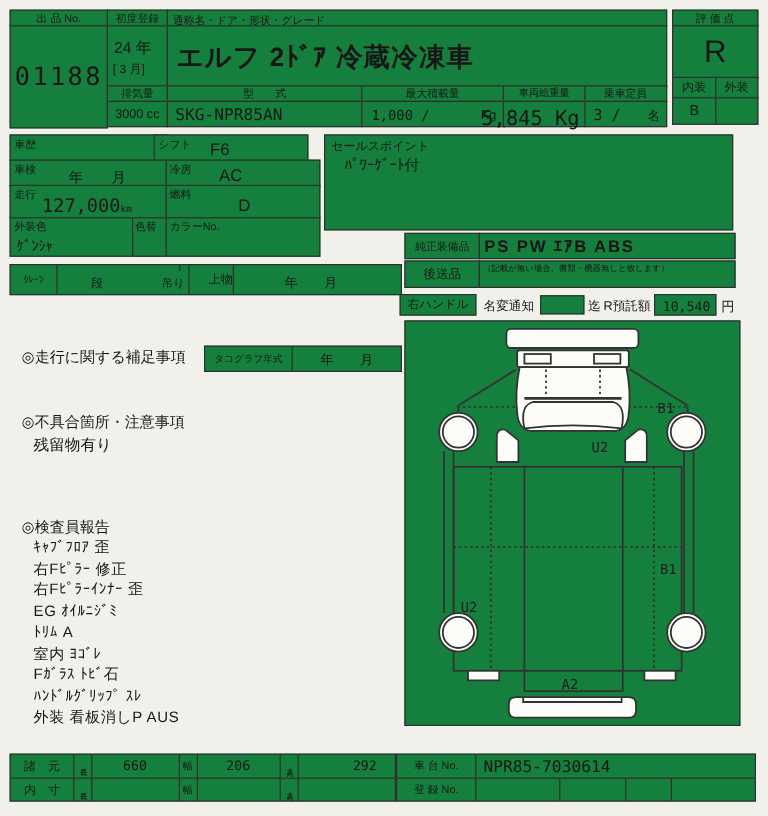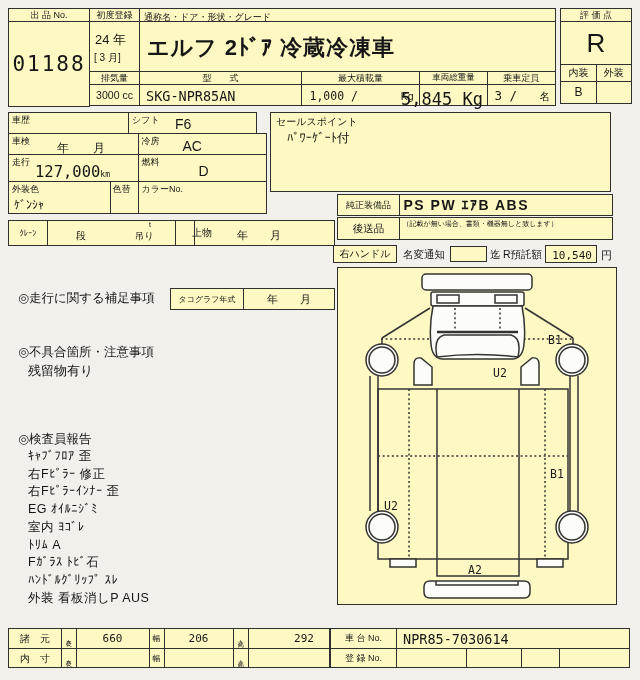--- a/index.html
+++ b/index.html
@@ -1,18 +1,18 @@
 <!DOCTYPE html>
 <html><head>
 <meta charset="utf-8">
 <style>
   html,body{margin:0;padding:0;background:#e8e8e2;}
   .sheet{position:relative;width:640px;height:680px;background:#f1f0ea;
          font-family:"Liberation Sans","DejaVu Sans",sans-serif;color:#161616;overflow:hidden;}
-  .b{position:absolute;box-sizing:border-box;border:1.5px solid #2f2f2f;background:#fef9c3;}
+  .b{position:absolute;box-sizing:border-box;border:1.5px solid #2f2f2f;background:#15803d;}
   .t{position:absolute;box-sizing:border-box;white-space:nowrap;}
   .c{display:flex;align-items:center;justify-content:center;}
   .num{font-family:"DejaVu Sans Mono","Liberation Mono",monospace;}
   .cell{position:absolute;top:0;bottom:0;box-sizing:border-box;}
   .vl{position:absolute;top:0;bottom:0;width:0;border-left:1.2px solid #2f2f2f;}
   .hl{position:absolute;left:0;right:0;height:0;border-top:1.2px solid #2f2f2f;}
   .sublbl{font-size:9px;position:absolute;left:3px;top:1px;}
   .vert{writing-mode:vertical-rl;text-orientation:upright;font-size:6.5px;line-height:1;}
   svg .dot{stroke-dasharray:2 2.6;}
   svg text{font-family:"DejaVu Sans Mono","Liberation Mono",monospace;font-size:11.5px;fill:#1d1d1d;}
@@ -107,21 +107,21 @@
     <span class="sublbl">カラーNo.</span>
   </div>
 
   <div class="b" style="left:8px;top:220px;width:327px;height:26px;">
     <div class="cell c" style="left:0;width:38px;font-size:8.5px;">ｸﾚｰﾝ</div>
     <div class="cell" style="left:38px;width:110px;border-left:1.2px solid #2f2f2f;">
       <span class="t" style="left:28px;top:8px;font-size:10px;">段</span>
       <span class="t" style="right:6px;top:0px;font-size:7px;">t</span>
       <span class="t" style="right:3px;top:9px;font-size:9.5px;">吊り</span>
     </div>
-    <div class="cell c" style="left:166px;width:37px;border-left:1.2px solid #2f2f2f;font-size:10px;padding-left:16px;">上物</div>
+    <div class="cell c" style="left:148px;width:37px;border-left:1.2px solid #2f2f2f;font-size:10px;padding-left:16px;">上物</div>
     <div class="cell" style="left:185px;right:0;border-left:1.2px solid #2f2f2f;">
       <span class="t" style="left:42px;top:7px;font-size:11px;">年　　月</span>
     </div>
   </div>
 
   <div class="b" style="left:270px;top:112px;width:341px;height:80px;">
     <span class="t" style="left:5px;top:2px;font-size:10px;">セールスポイント</span>
     <span class="t" style="left:16px;top:17px;font-size:12.5px;">ﾊﾟﾜｰｹﾞｰﾄ付</span>
   </div>
 
@@ -152,22 +152,22 @@
 
   <span class="t" style="left:18px;top:344px;font-size:12.5px;">◎不具合箇所・注意事項</span>
   <span class="t" style="left:28px;top:362px;font-size:13px;">残留物有り</span>
 
   <span class="t" style="left:18px;top:431px;font-size:12.5px;">◎検査員報告</span>
   <div class="t" style="left:28px;top:448px;font-size:12.5px;line-height:17.7px;letter-spacing:0.5px;">
     <div>ｷｬﾌﾞﾌﾛｱ 歪</div>
     <div>右Fﾋﾟﾗｰ 修正</div>
     <div>右Fﾋﾟﾗｰｲﾝﾅｰ 歪</div>
     <div>EG ｵｲﾙﾆｼﾞﾐ</div>
+    <div>ﾄﾘﾑ A</div>
     <div>室内 ﾖｺﾞﾚ</div>
-    <div>ﾄﾘﾑ A</div>
     <div>Fｶﾞﾗｽ ﾄﾋﾞ石</div>
     <div>ﾊﾝﾄﾞﾙｸﾞﾘｯﾌﾟ ｽﾚ</div>
     <div>外装 看板消しP AUS</div>
   </div>
 
   <div class="b" style="left:337px;top:267px;width:280px;height:338px;">
     <svg width="276" height="334" viewBox="0 0 276 334">
       <g stroke="#333" fill="none" stroke-width="1.5">
 
         <line class="dot" x1="43" y1="71" x2="236" y2="71"></line>

